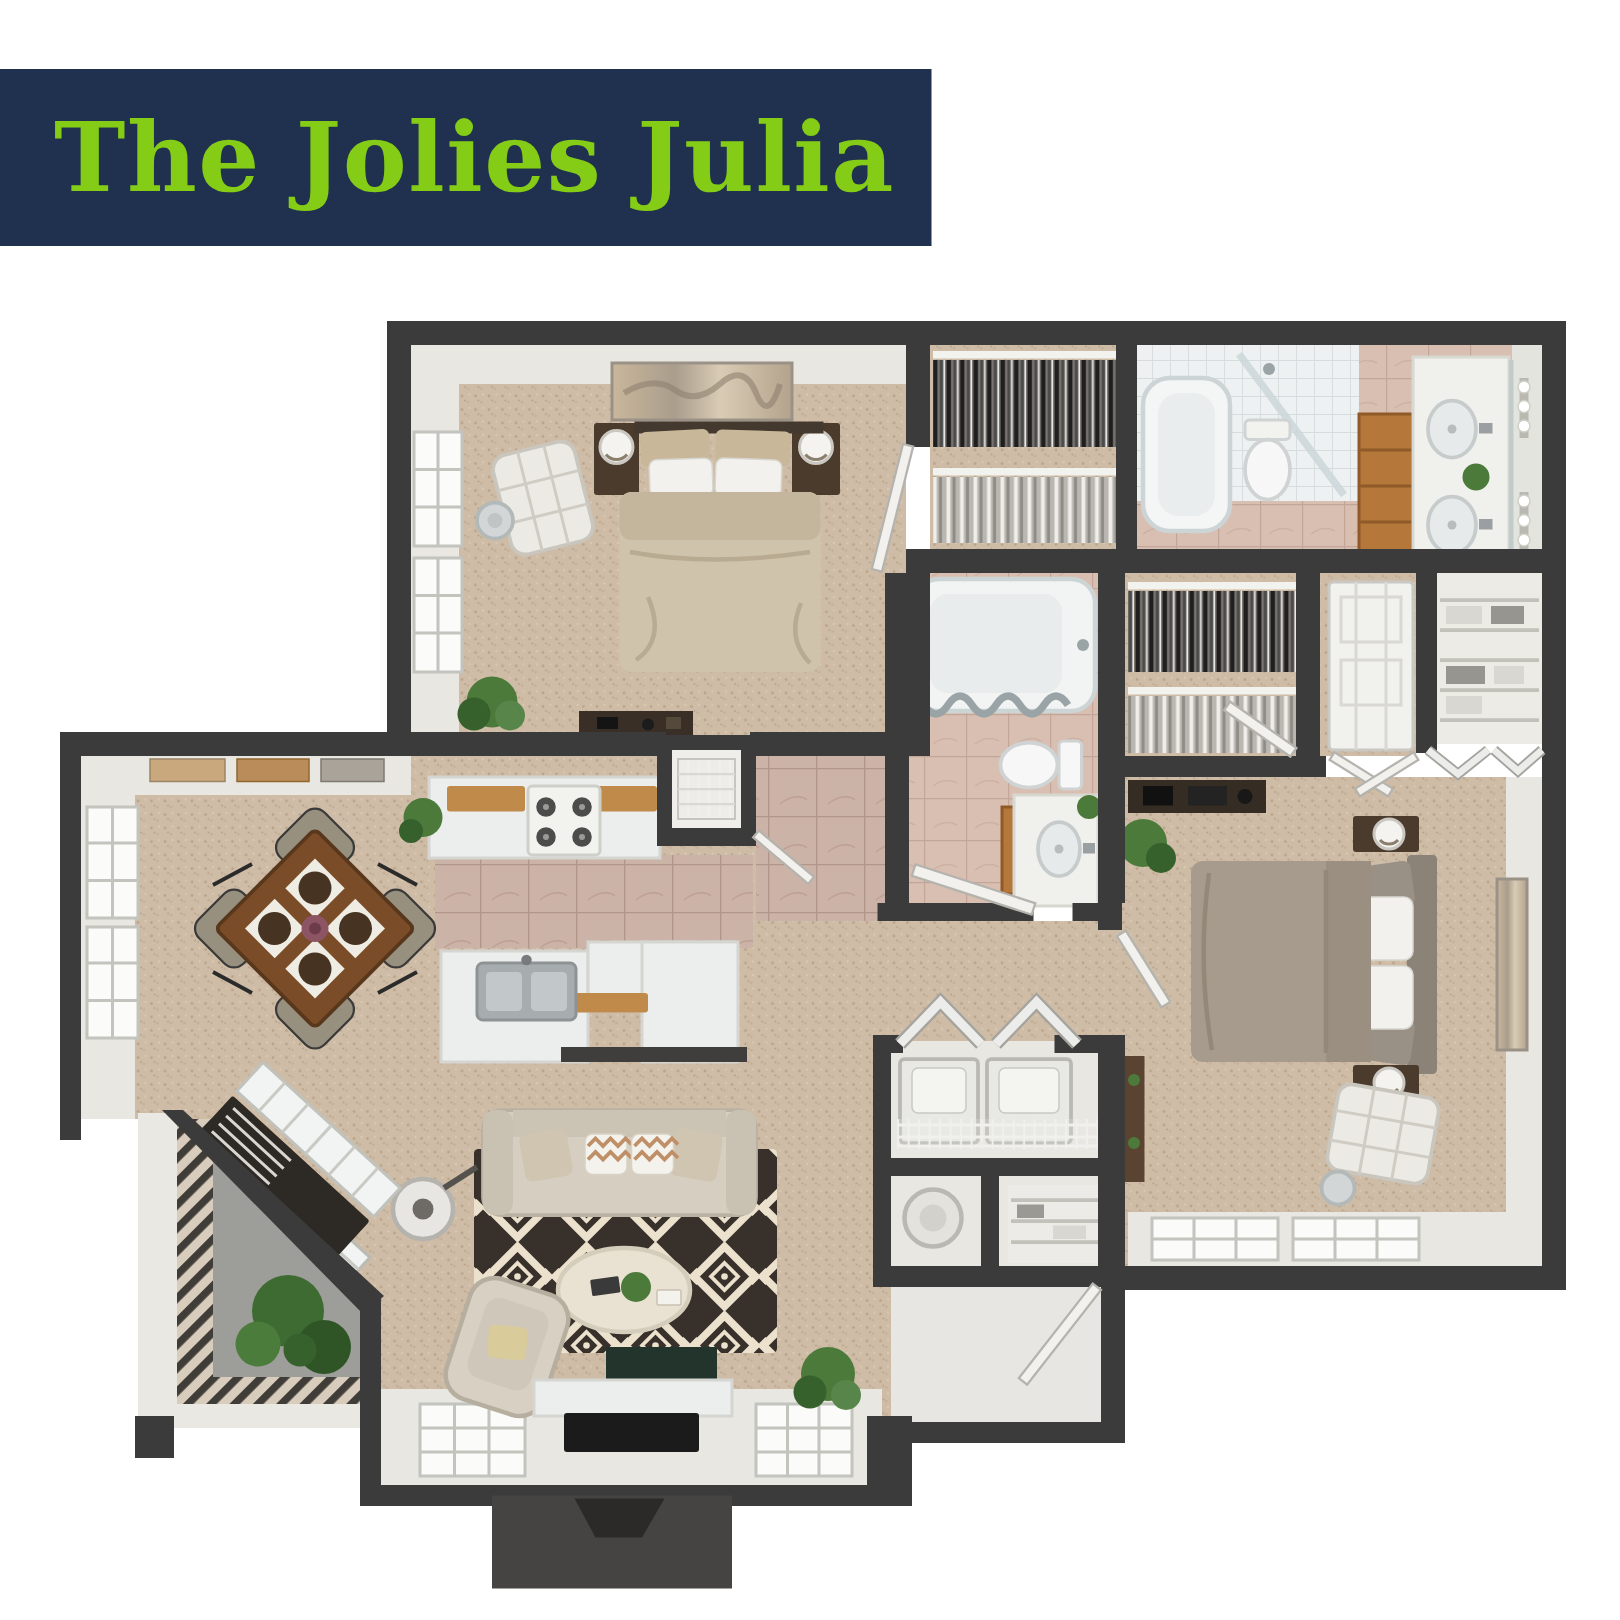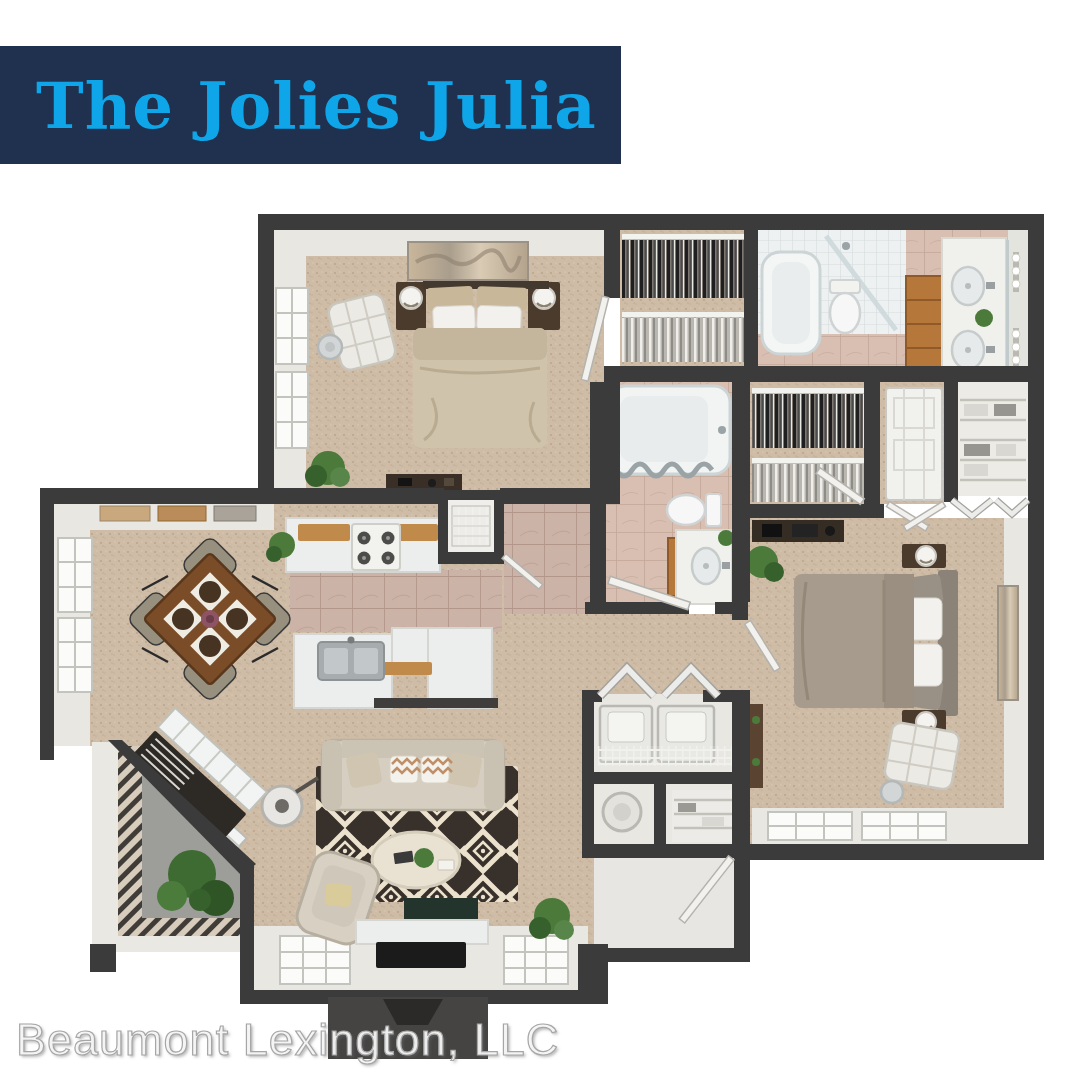--- a/index.html
+++ b/index.html
@@ -1,20 +1,20 @@
 <!DOCTYPE html>
 <html><head>
 <meta charset="utf-8">
 <style>
   html,body{margin:0;padding:0;background:#ffffff;}
   .stage{position:relative;width:1080px;height:1080px;background:#ffffff;overflow:hidden;
          font-family:"Liberation Sans",sans-serif;}
   .banner{position:absolute;left:0;top:46px;width:621px;height:118px;background:#20314f;
           display:flex;align-items:center;}
-  .banner-title{color:#0ea5e9;font-family:"DejaVu Serif","Liberation Serif",serif;
+  .banner-title{color:#84cc16;font-family:"DejaVu Serif","Liberation Serif",serif;
                 font-weight:700;font-size:64px;letter-spacing:1px;padding-left:36px;white-space:nowrap;}
   .plan-wrap{position:absolute;left:0;top:0;width:1080px;height:1080px;}
   .watermark{position:absolute;left:16px;top:1014px;font-size:45px;letter-spacing:1px;
              color:rgba(246,246,246,0.95);-webkit-text-stroke:1.2px #a6a6a6;
              text-shadow:2px 2px 3px rgba(110,110,110,0.5);white-space:nowrap;z-index:5;}
 </style>
 </head>
 <body>
 
 <div class="stage">
@@ -522,15 +522,14 @@
       <path d="M952 500l20 16 20-16 M996 500l16 14 16-14" stroke="#ececea" stroke-width="4.5"></path>
     </g>
 
     <g>
       <rect x="328" y="997" width="160" height="62" fill="#454443"></rect>
       <path d="M383 999 L443 999 L428 1025 L397 1025 Z" fill="#2b2a29"></path>
     </g>
   </svg>
   </div>
 
-  <div class="watermark">Beaumont Lexington, LLC</div>
 
 </div>
 
 </body></html>

